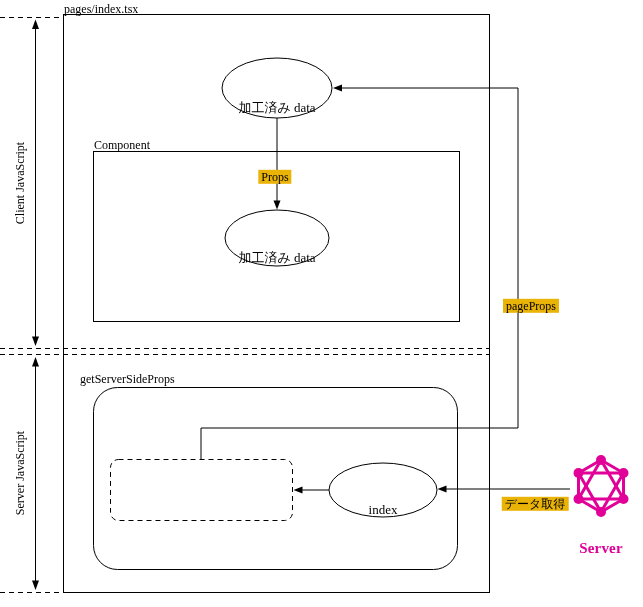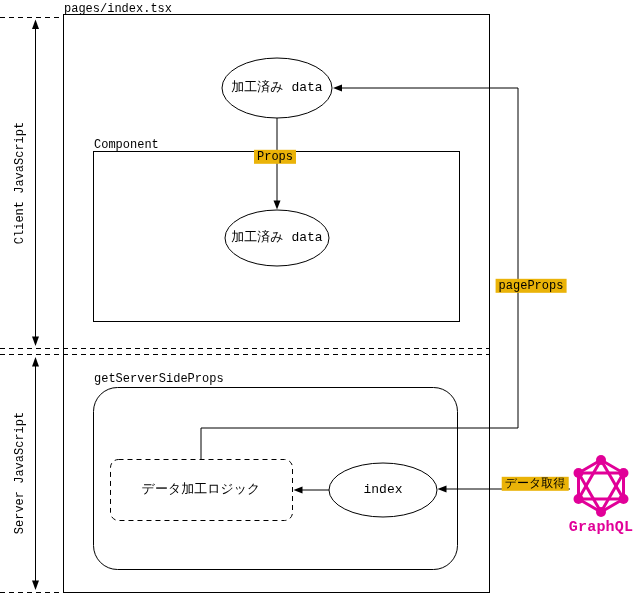--- a/index.html
+++ b/index.html
@@ -1,23 +1,23 @@
 <!DOCTYPE html>
 <html><head>
 <meta charset="utf-8">
 <style>
   * { margin:0; padding:0; box-sizing:border-box; }
   html,body { background:#ffffff; }
   .canvas {
     position:relative; width:636px; height:607px; background:#fff;
-    font-family:Liberation Mono, monospace; color:#000; overflow:hidden;
+    font-family:Liberation Serif, serif; color:#000; overflow:hidden;
   }
   .canvas svg { position:absolute; left:0; top:0; }
   .lbl { position:absolute; font-size:12px; line-height:1.2; white-space:nowrap; }
-  .ctr { transform:translate(-50%,-50%); }
+  .ctr { transform:translate(-50%,-50%);margin-top:20px; }
   .rot { transform:translate(-50%,-50%) rotate(-90deg); }
   .onLine { background:#eab308; padding:0 3px; }
   .node-text { font-size:13px; }
   .graphql-label { color:var(--gql,#E10098); font-weight:bold; font-size:15px; letter-spacing:.2px; }
 </style>
 </head>
 <body style="--gql: #E10098;">
 
 <div class="canvas">
 
@@ -98,25 +98,24 @@
   <div class="lbl rot" style="left:20px; top:473px">Server JavaScript</div>
 
   <div class="lbl ctr node-text" style="left:277px; top:88px">加工済み data</div>
 
   <div class="lbl" style="left:94px; top:138px">Component</div>
 
   <div class="lbl ctr onLine" style="left:275px; top:157px">Props</div>
 
   <div class="lbl ctr node-text" style="left:277px; top:238px">加工済み data</div>
 
-  <div class="lbl" style="left:94px; top:372px">getServerSideProps</div>
+  <div class="lbl" style="left:80px; top:372px">getServerSideProps</div>
 
-  <div class="lbl ctr node-text" style="left:201px; top:490px">データ加工ロジック</div>
 
   <div class="lbl ctr node-text" style="left:383px; top:490px">index</div>
 
   <div class="lbl ctr onLine" style="left:531px; top:286px">pageProps</div>
 
   <div class="lbl ctr onLine" style="left:535px; top:484px">データ取得</div>
 
-  <div class="lbl ctr graphql-label" style="left:601px; top:528px">GraphQL</div>
+  <div class="lbl ctr graphql-label" style="left:601px; top:528px">Server</div>
 
 </div>
 
 </body></html>

